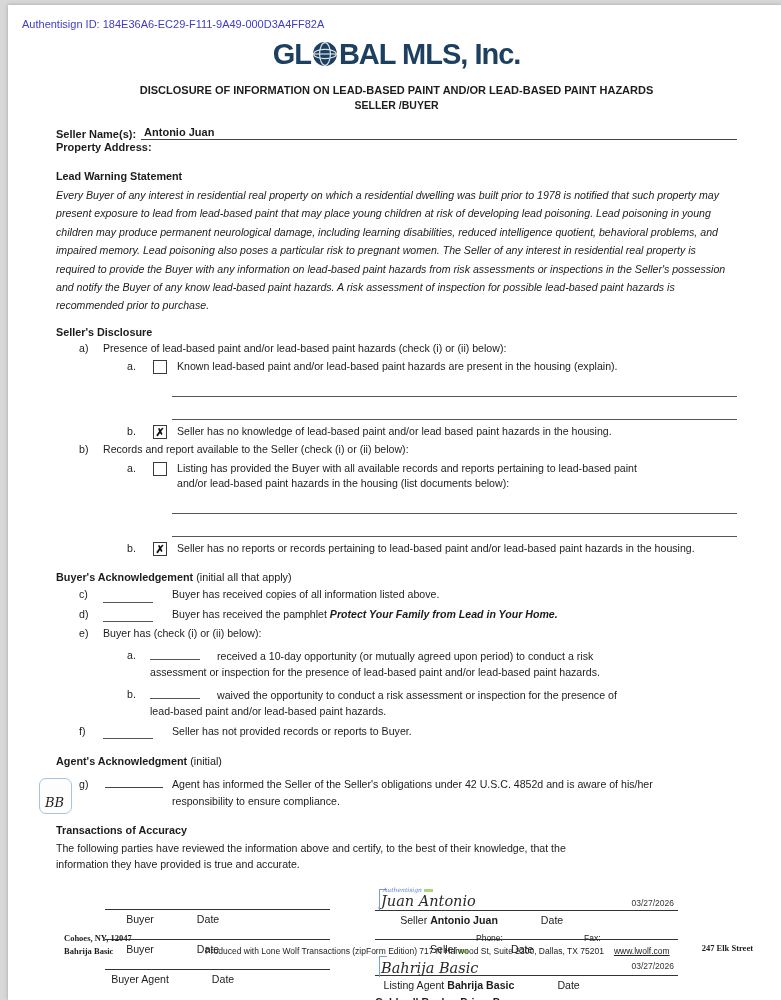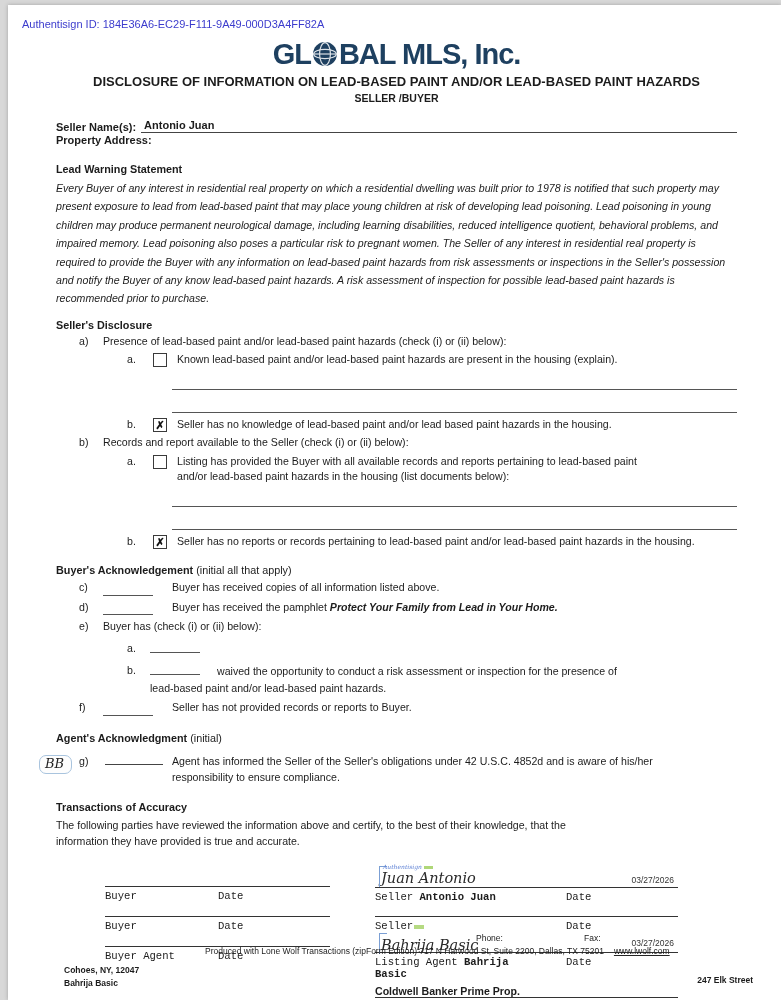--- a/index.html
+++ b/index.html
@@ -22,21 +22,21 @@
     position:absolute;left:14px;top:13px;
     font-size:11px;color:#3c3ccd;letter-spacing:0;
   }
   
   .logo{
     margin-top:22px;text-align:center;
     font-size:29px;font-weight:700;letter-spacing:-1px;
     color:#1e4060;line-height:30px;
   }
   .logo .globe{vertical-align:-3px;margin:0 1px;}
-  .doc-title{margin-top:2px;text-align:center;font-size:13px;font-weight:700;}
+  .doc-title{margin-top:12px;text-align:center;font-size:11px;font-weight:700;}
   .doc-subtitle{margin-top:3px;text-align:center;font-size:10.5px;font-weight:700;}
   
   .field-row{display:flex;align-items:flex-end;margin-top:1px;font-weight:700;font-size:11px;}
   .field-row .lbl{white-space:nowrap;padding-right:5px;}
   .field-row .val{flex:1;border-bottom:1px solid #444;padding:0 0 1px 3px;}
   
   .section-head{font-weight:700;font-size:10.8px;margin-top:14px;}
   .lead-body{margin-top:4px;font-style:italic;font-size:10.6px;line-height:18.4px;}
   
   .row-l1{display:flex;margin-left:23px;margin-top:3px;font-size:10.6px;line-height:15.5px;}
@@ -60,31 +60,31 @@
   .hang{position:relative;margin-left:94px;margin-top:5px;width:492px;font-size:10.6px;line-height:16.5px;}
   .hang .ilbl{position:absolute;left:-23px;top:0;}
   .hang .blank{margin-right:17px;vertical-align:baseline;}
   
   .g-row{position:relative;margin-left:116px;margin-top:9px;width:492px;font-size:10.6px;line-height:16.5px;}
   .g-row .ilbl{position:absolute;left:-93px;top:0;}
   .g-blank{position:absolute;left:-67px;top:11px;width:58px;border-bottom:1px solid #444;}
   .initial-box{
     position:absolute;left:-66px;top:-9px;
     border:1.5px solid #a9c4de;border-radius:7px;
-    padding:0 7px 1px 5px;
+    padding:16px 7px 1px 5px;
     font-family:"DejaVu Serif",serif;font-style:italic;font-size:13px;color:#222;
     background:#fdfdfd;
   }
   .cert-body{margin-top:4px;font-size:10.6px;line-height:16px;width:530px;}
   
   .sig-block{display:flex;margin-top:14px;font-size:10.6px;}
   .sig-left{width:225px;margin-left:49px;flex:none;}
   .sig-right{width:303px;margin-left:45px;flex:none;}
   .sig-line{border-bottom:1px solid #333;}
-  .lab-row{display:flex;justify-content:space-between;padding-top:3px;font-family:Liberation Mono, monospace;}
+  .lab-row{display:flex;justify-content:center;padding-top:3px;}
   .lab-row .datecol{width:112px;flex:none;padding-left:43px;}
   .sl-row1{margin-top:23px;}
   .sl-gap{height:14px;}
   .sigarea{position:relative;height:24px;}
   .sig-script{
     font-family:"DejaVu Serif",serif;font-style:italic;
     font-size:14.5px;color:#2a2a2a;white-space:nowrap;
     position:absolute;left:6px;bottom:1px;
   }
   .bracket{
@@ -98,21 +98,21 @@
     content:"";display:inline-block;width:9px;height:3px;background:#8dc63f;opacity:.7;margin-left:2px;
   }
   .sigdate{position:absolute;right:4px;bottom:2px;font-size:8.5px;color:#333;}
   .greentag{display:inline-block;width:10px;height:4px;background:#8dc63f;opacity:.65;margin-left:1px;}
   .bold{font-weight:700;}
   .sig2area{position:relative;height:20px;}
   .sig2area .sig-script{bottom:-1px;}
   .sig2area .sigdate{bottom:4px;}
   .firm-row{border-bottom:1px solid #333;font-weight:700;padding-top:5px;}
   .bottom-footer{position:absolute;left:0;top:928px;width:773px;height:40px;font-size:8.5px;}
-  .bf-serif{font-family:Liberation Sans, sans-serif;font-weight:700;margin-top:32px;}
+  .bf-serif{font-family:Liberation Serif, serif;font-weight:700;}
   .bf{position:absolute;white-space:nowrap;}
   .bf-office{left:56px;top:0;}
   .bf-agent{left:56px;top:13px;}
   .bf-phone{left:468px;top:0;}
   .bf-fax{left:576px;top:0;}
   .bf-prop{right:28px;top:10px;}
   .bf-produced{left:197px;top:13px;}
   .bf-link{margin-left:10px;text-decoration:underline;color:#222;}
 </style>
 </head>
@@ -193,21 +193,21 @@
   <div class="ack-row">
     <span class="ilbl">d)</span>
     <span class="blank"></span>
     <span class="itext"><span>Buyer has received the pamphlet</span> <span class="pamphlet">Protect Your Family from Lead in Your Home.</span></span>
   </div>
   <div class="ack-row">
     <span class="ilbl">e)</span>
     <span class="itext">Buyer has (check (i) or (ii) below):</span>
   </div>
   <div class="hang">
-    <span class="ilbl">a.</span><span class="blank"></span>
+    <span class="ilbl">a.</span><span class="blank"></span><span>received a 10-day opportunity (or mutually agreed upon period) to conduct a risk assessment or inspection for the presence of lead-based paint and/or lead-based paint hazards.</span>
   </div>
   <div class="hang">
     <span class="ilbl">b.</span><span class="blank"></span><span>waived the opportunity to conduct a risk assessment or inspection for the presence of lead-based paint and/or lead-based paint hazards.</span>
   </div>
   <div class="ack-row">
     <span class="ilbl">f)</span>
     <span class="blank"></span>
     <span class="itext">Seller has not provided records or reports to Buyer.</span>
   </div>
 

